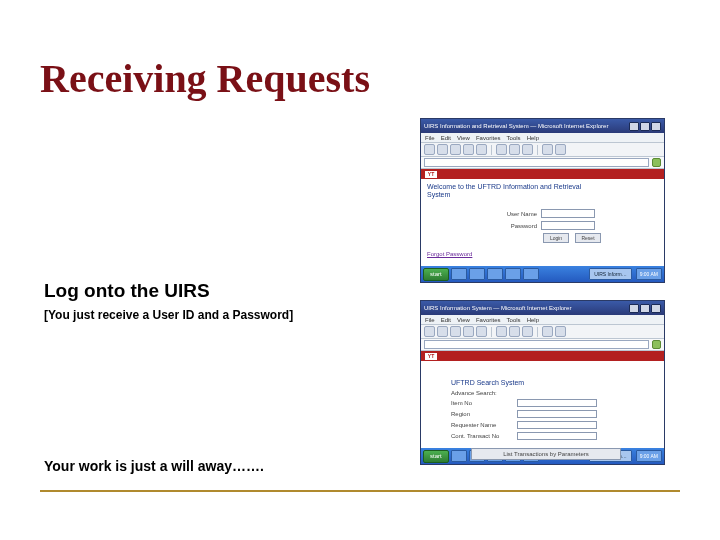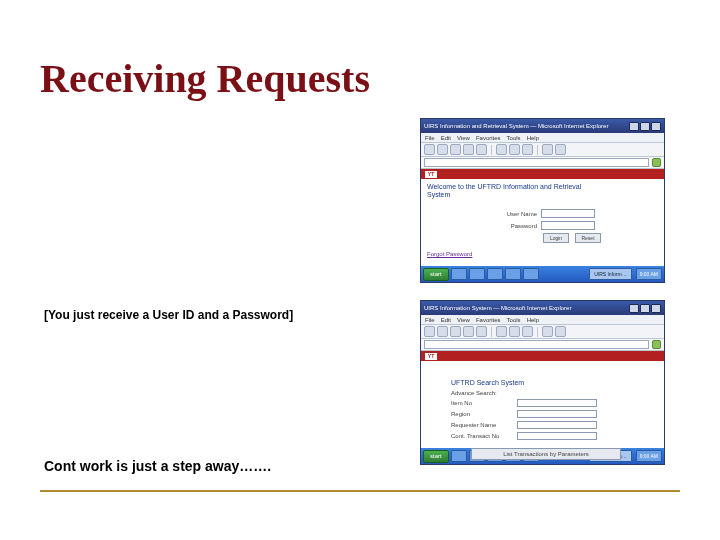--- a/index.html
+++ b/index.html
@@ -250,22 +250,23 @@
     margin-left: auto;
   }
   .tray { height: 12px; background: #6aa0e8; border: 1px solid #2a5aa0; border-radius: 1px; padding: 0 3px; font-size: 5px; color: #fff; display: flex; align-items: center; margin-left: 2px;}
 </style>
 </head>
 <body>
 
 <div class="slide">
 
   <h1 class="title">Receiving Requests</h1>
+  <div class="subtitle">Log onto the UIRS</div>
   <div class="note">[You just receive a User ID and a Password]</div>
-  <div class="closing">Cont work is just a step away…….</div>
+  <div class="closing">Your work is just a will away…….</div>
   <div class="rule"></div>
 
   <div class="shot shot1">
     <div class="shot-col">
       <div class="win-titlebar">
         <span>UIRS Information and Retrieval System — Microsoft Internet Explorer</span>
         <span class="win-btns">
           <span class="win-btn"></span>
           <span class="win-btn"></span>
           <span class="win-btn"></span>

